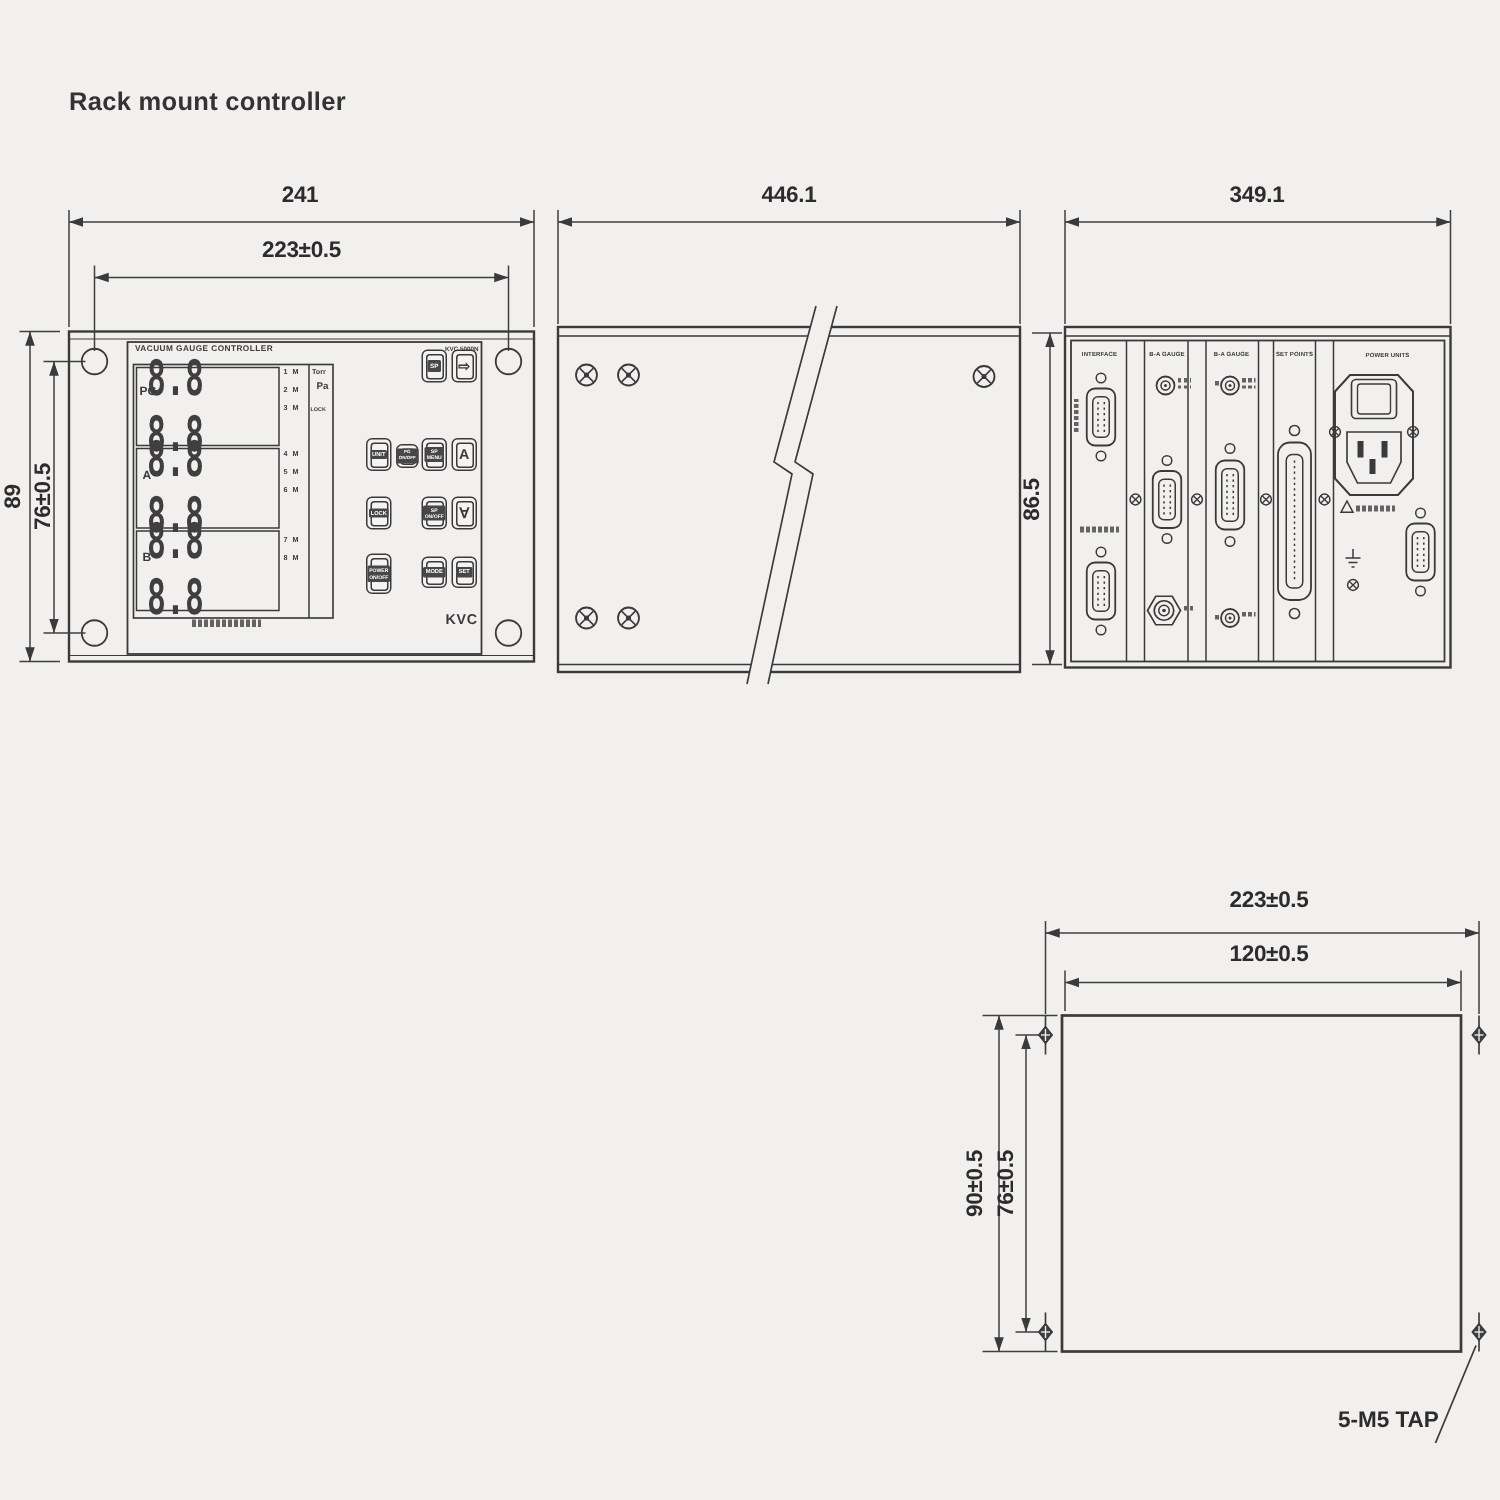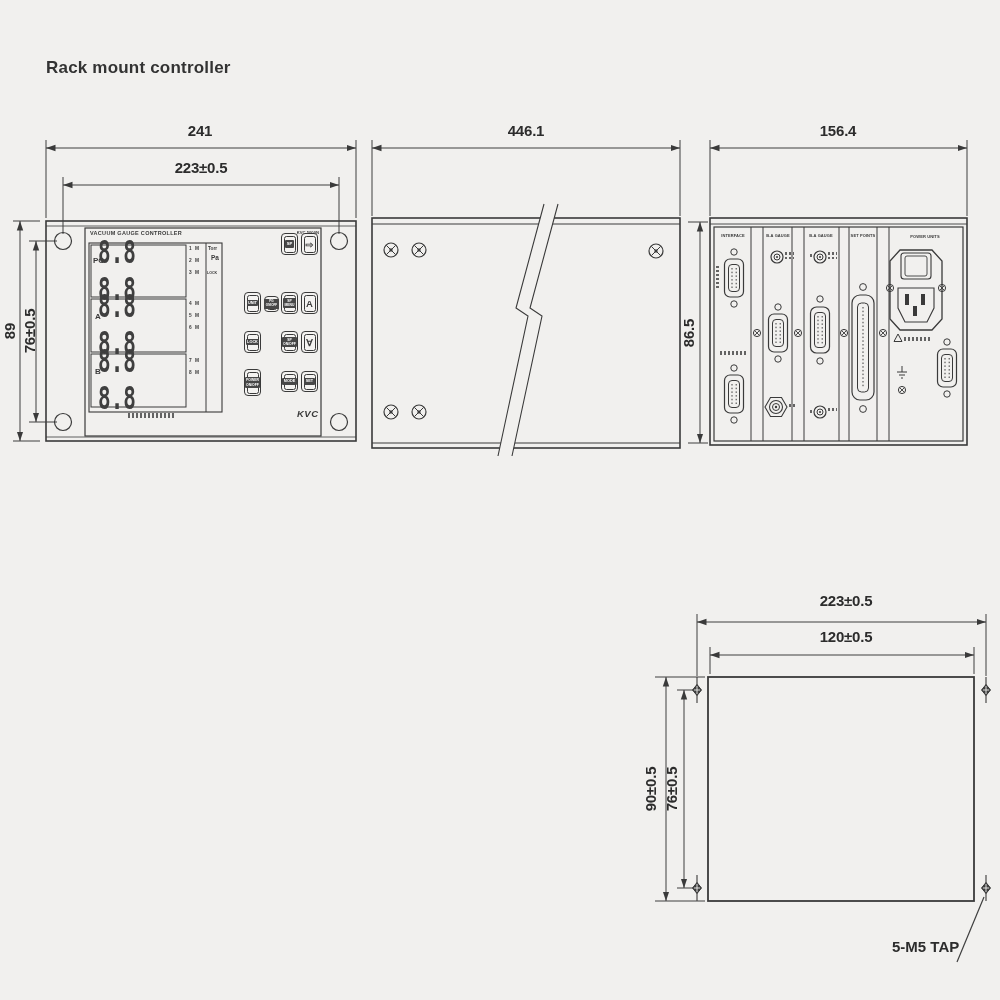--- a/index.html
+++ b/index.html
@@ -22,21 +22,21 @@
   .key{position:absolute;box-sizing:border-box;border:1.3px solid #3a3a3a;border-radius:4px;
     background:#f4f3f1;display:flex;align-items:center;justify-content:center;}
   .key::before{content:"";position:absolute;inset:1.5px;border:1px solid #3a3a3a;border-radius:2.5px;}
   .chip{position:relative;background:#474747;color:#fff;font-weight:700;font-size:4.2px;
     line-height:1.2;padding:1px 1.5px;border-radius:1px;text-align:center;}
   .chip2{font-size:3.4px;}
   .chip2 span{display:block;}
   .glyph{position:relative;font-size:9.5px;font-weight:700;color:#3a3a3a;}
   .phdr{position:absolute;font-size:5.5px;font-weight:700;letter-spacing:.3px;color:#3a3a3a;}
   .pmodel{position:absolute;font-size:4.2px;font-weight:600;color:#3a3a3a;text-align:right;}
-  .brand{position:absolute;font-size:9.5px;font-weight:700;letter-spacing:.5px;color:#3a3a3a;font-style:italic;}
+  .brand{position:absolute;font-size:9.5px;font-weight:700;letter-spacing:.5px;color:#3a3a3a;}
 </style>
 </head>
 <body>
 
 <div class="stage">
 
 <svg width="1000" height="1000" viewBox="0 0 1000 1000">
   <defs>
     <marker id="ar" viewBox="0 0 10 8" markerWidth="10" markerHeight="8" refX="9.5" refY="4" orient="auto-start-reverse" markerUnits="userSpaceOnUse">
       <path d="M0,0.8 L9.5,4 L0,7.2 Z" fill="#3a3a3a"></path>
@@ -227,21 +227,21 @@
   </g>
 </svg>
 
 <div class="t title" style="left:46px;top:58px;text-align:right;">Rack mount controller</div>
 
 <div class="t hdim" style="left:200px;top:130px;">241</div>
 <div class="t hdim" style="left:201px;top:167px;">223±0.5</div>
 <div class="t vdim" style="left:9px;top:331px;">89</div>
 <div class="t vdim" style="left:29px;top:331px;">76±0.5</div>
 <div class="t hdim" style="left:526px;top:130px;">446.1</div>
-<div class="t hdim" style="left:838px;top:130px;">156.4</div>
+<div class="t hdim" style="left:838px;top:130px;">349.1</div>
 <div class="t vdim" style="left:688px;top:333px;">86.5</div>
 
 <div class="phdr" style="left:90px;top:230px;">VACUUM GAUGE CONTROLLER</div>
 <div class="pmodel" style="left:283px;top:230px;width:36px;">KVC 5000N</div>
 
 <div class="rowlbl" style="left:93px;top:256px;">PG</div>
 <div class="rowlbl" style="left:95px;top:312px;">A</div>
 <div class="rowlbl" style="left:95px;top:367px;">B</div>
 
 <div class="digits" style="left:98px;top:248px;width:88px;height:46px;">8.8 8.8</div>

